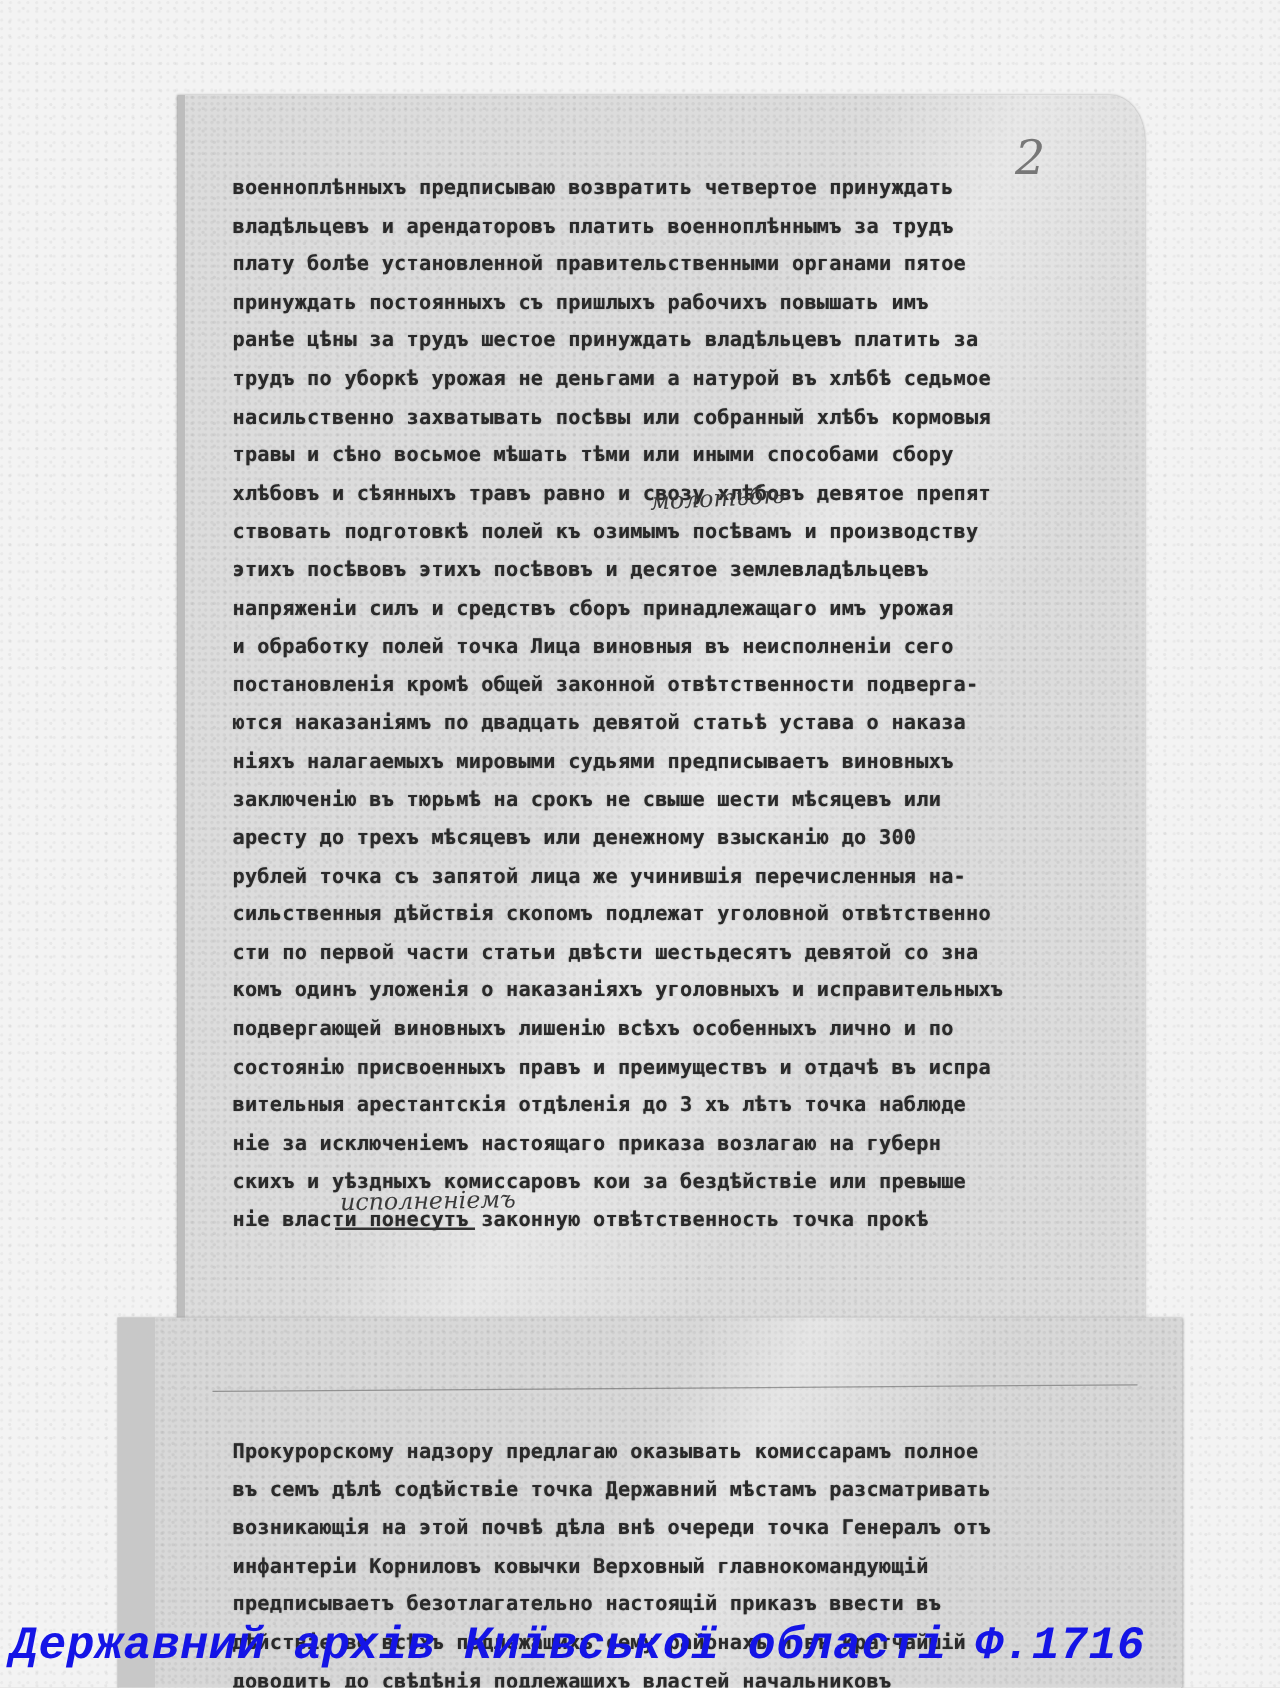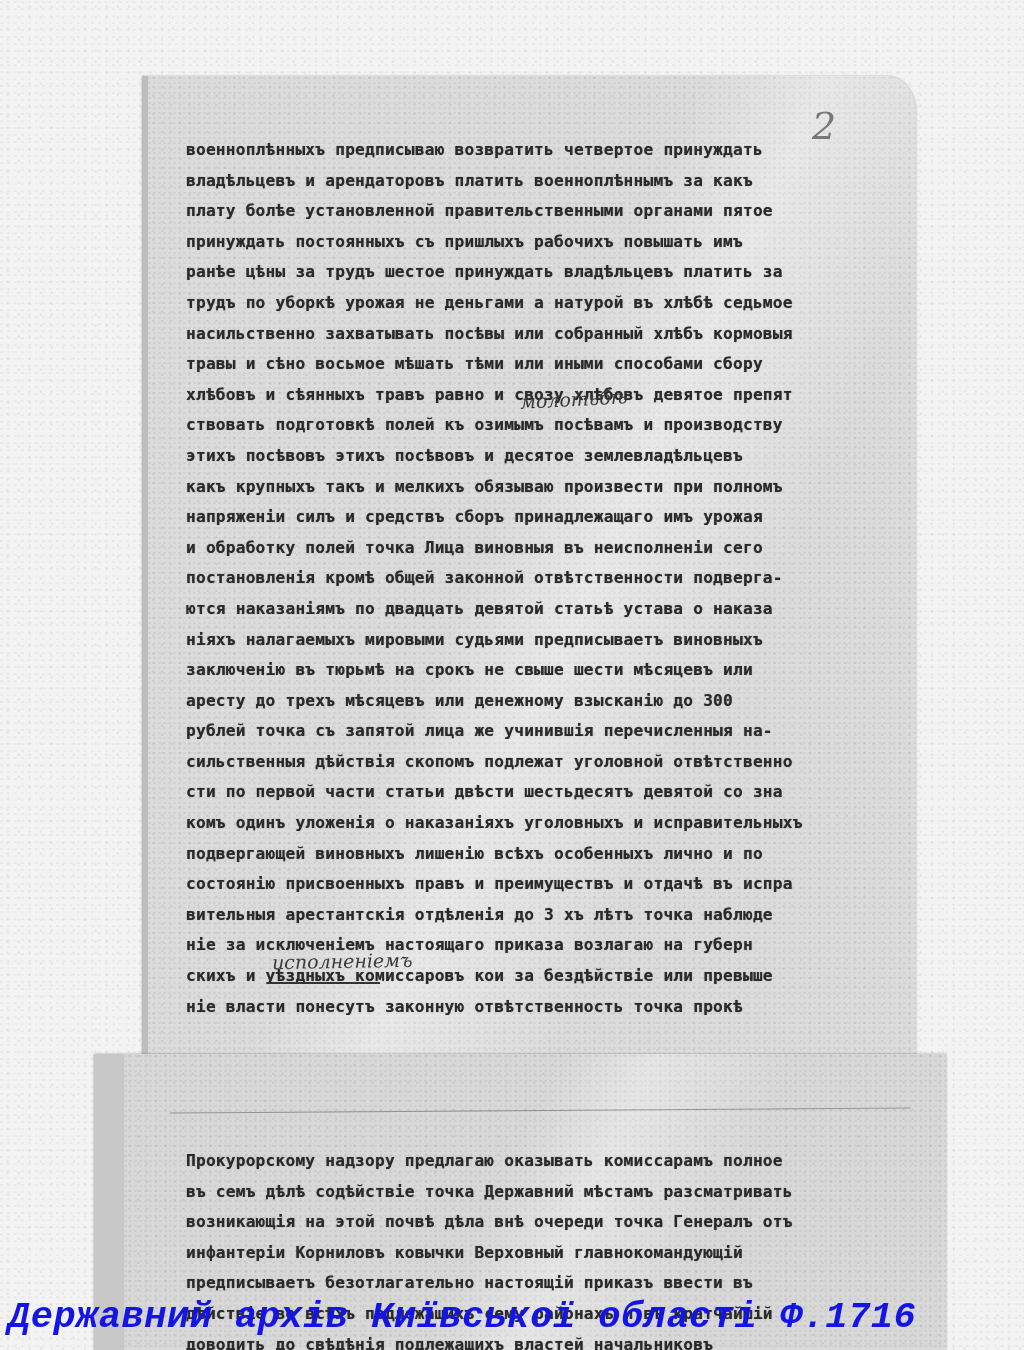--- a/index.html
+++ b/index.html
@@ -108,31 +108,30 @@
 
 <div class="sheet sheet-upper"></div>
 <div class="sheet sheet-lower"></div>
 
 <div class="fold" style="left:170px; top:1110px; width:740px; transform:rotate(-0.4deg);"></div>
 
 <div class="page-number">2</div>
 
 <div class="typed block-upper">
   <span class="line">военноплѣнныхъ предписываю возвратить четвертое принуждать</span>
-  <span class="line">владѣльцевъ и арендаторовъ платить военноплѣннымъ за какъ</span>
+  <span class="line">владѣльцевъ и арендаторовъ платить военноплѣннымъ за трудъ</span>
   <span class="line">плату болѣе установленной правительственными органами пятое</span>
   <span class="line">принуждать постоянныхъ съ пришлыхъ рабочихъ повышать имъ</span>
   <span class="line">ранѣе цѣны за трудъ шестое принуждать владѣльцевъ платить за</span>
   <span class="line">трудъ по уборкѣ урожая не деньгами а натурой въ хлѣбѣ седьмое</span>
   <span class="line">насильственно захватывать посѣвы или собранный хлѣбъ кормовыя</span>
   <span class="line">травы и сѣно восьмое мѣшать тѣми или иными способами сбору</span>
   <span class="line">хлѣбовъ и сѣянныхъ травъ равно и свозу хлѣбовъ девятое препят</span>
   <span class="line">ствовать подготовкѣ полей къ озимымъ посѣвамъ и производству</span>
   <span class="line">этихъ посѣвовъ этихъ посѣвовъ и десятое землевладѣльцевъ</span>
-  <span class="line">какъ крупныхъ такъ и мелкихъ обязываю произвести при полномъ</span>
   <span class="line">напряженіи силъ и средствъ сборъ принадлежащаго имъ урожая</span>
   <span class="line">и обработку полей точка Лица виновныя въ неисполненіи сего</span>
   <span class="line">постановленія кромѣ общей законной отвѣтственности подверга-</span>
   <span class="line">ются наказаніямъ по двадцать девятой статьѣ устава о наказа</span>
   <span class="line">ніяхъ налагаемыхъ мировыми судьями предписываетъ виновныхъ</span>
   <span class="line">заключенію въ тюрьмѣ на срокъ не свыше шести мѣсяцевъ или</span>
   <span class="line">аресту до трехъ мѣсяцевъ или денежному взысканію до 300</span>
   <span class="line">рублей точка съ запятой лица же учинившія перечисленныя на-</span>
   <span class="line">сильственныя дѣйствія скопомъ подлежат уголовной отвѣтственно</span>
   <span class="line">сти по первой части статьи двѣсти шестьдесятъ девятой со зна</span>

